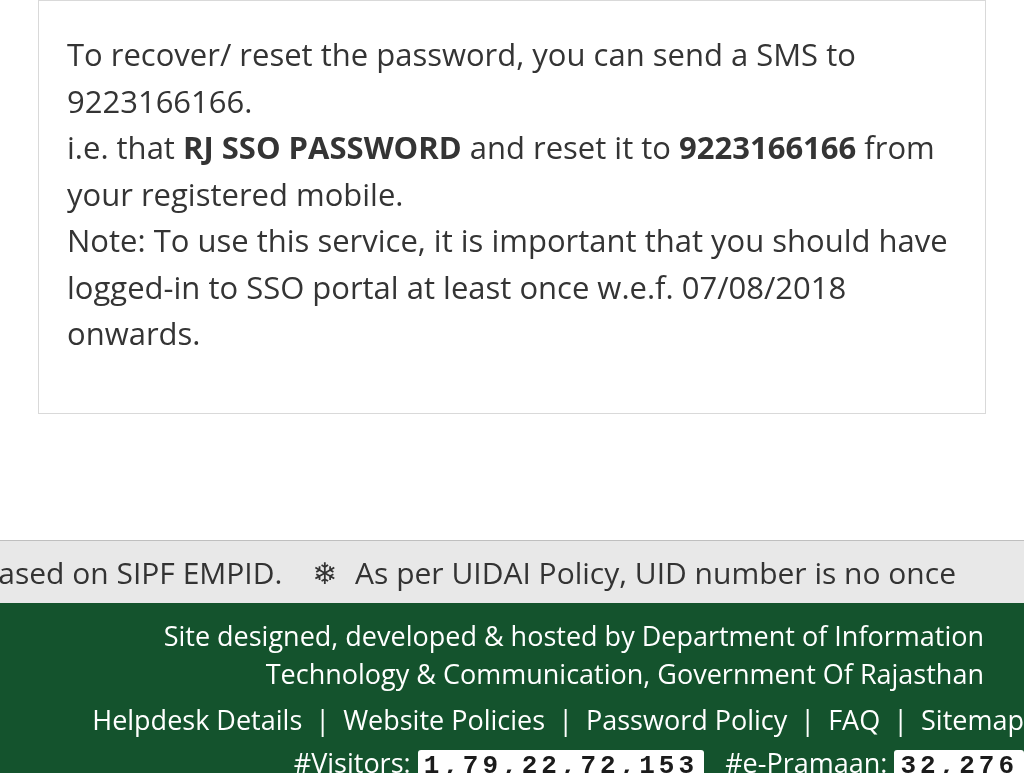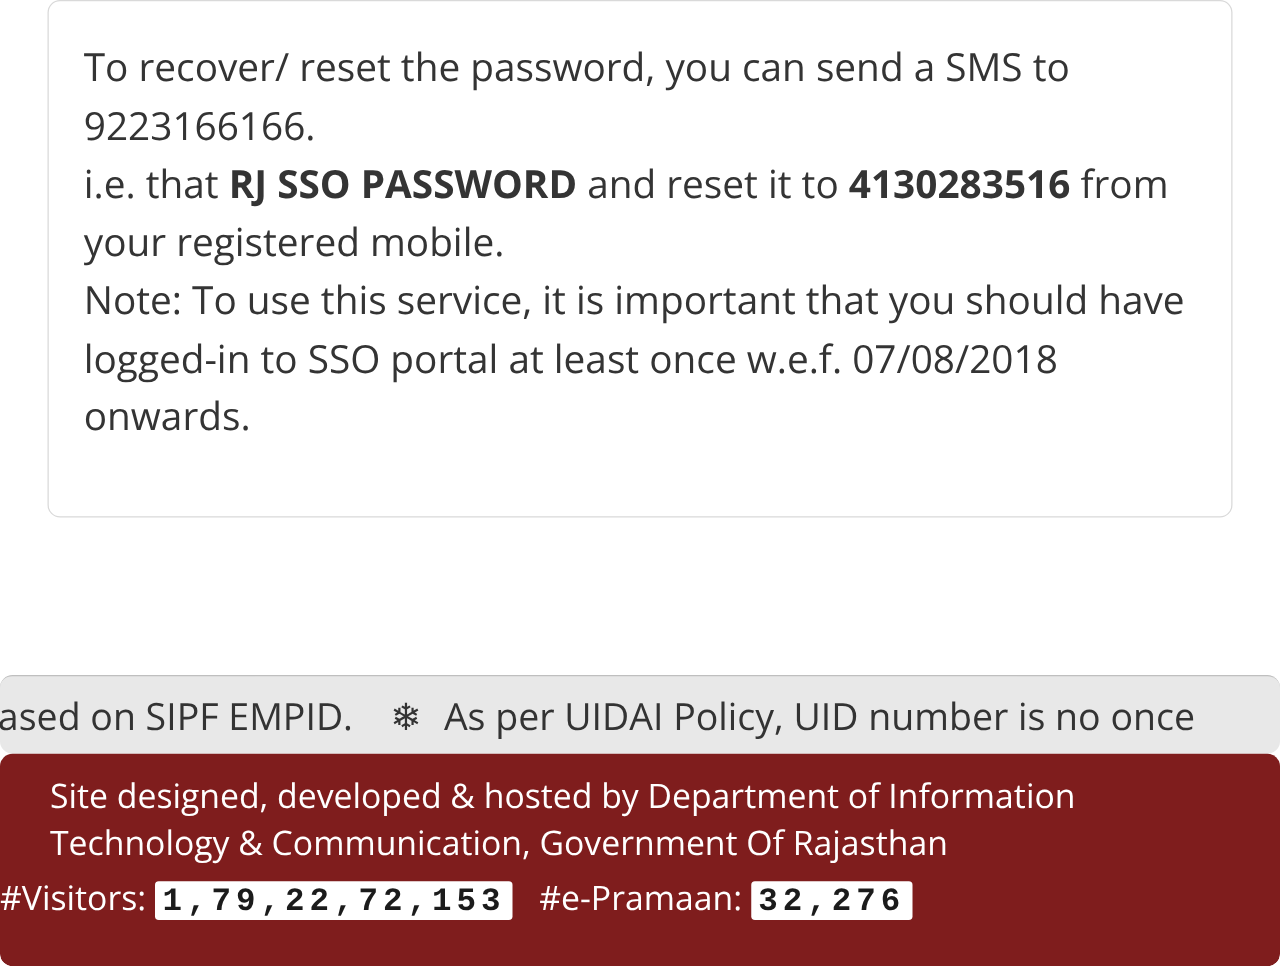--- a/index.html
+++ b/index.html
@@ -1,15 +1,15 @@
 <!DOCTYPE html>
 <html><head>
 <meta charset="utf-8">
 <style>
-  * { margin: 0; padding: 0; box-sizing: border-box; border-radius: 10px; }
+  * { margin: 0; padding: 0; box-sizing: border-box; }
   html, body { width: 1024px; height: 773px; font-family: "Segoe UI", "Open Sans", Arial, sans-serif; background: #ffffff; overflow: hidden; }
   .wrap { position: relative; width: 1024px; height: 773px; }
 
   .info-card {
     position: absolute;
     left: 38px;
     top: 0;
     width: 948px;
     height: 414px;
     border: 1px solid #d9d9d9;
@@ -51,23 +51,23 @@
     vertical-align: baseline;
     margin: 0 10px 0 22px;
   }
 
   .footer {
     position: absolute;
     left: 0;
     top: 603px;
     width: 1024px;
     height: 170px;
-    background: #7f1d1d;
+    background: #14532d;
     color: #ffffff;
-    text-align: left;
+    text-align: right;
     padding-top: 14px;
   }
   .footer .line1 {
     font-size: 27px;
     line-height: 1.4;
     padding: 0 40px;
   }
   .footer .links {
     font-size: 27px;
     margin-top: 8px;
@@ -95,35 +95,46 @@
   }
 </style>
 </head>
 <body>
 
 <div class="wrap">
 
   <div class="info-card">
     <p>
       <span>To recover/ reset the password, you can send a SMS to 9223166166.</span><br>
-      <span>i.e. that </span><span class="bold">RJ SSO PASSWORD</span><span> and reset it to </span><span class="bold">4130283516</span><span> from your registered mobile.</span><br>
+      <span>i.e. that </span><span class="bold">RJ SSO PASSWORD</span><span> and reset it to </span><span class="bold">9223166166</span><span> from your registered mobile.</span><br>
       <span>Note: To use this service, it is important that you should have logged-in to SSO portal at least once w.e.f. 07/08/2018 onwards.</span>
     </p>
   </div>
 
   <div class="ticker">
     <div class="ticker-inner">
       <span>ID based on SIPF EMPID.</span>
       <span class="snow">❄</span>
       <span>As per UIDAI Policy, UID number is no once</span>
     </div>
   </div>
 
   <div class="footer">
     <div class="line1">Site designed, developed &amp; hosted by Department of Information Technology &amp; Communication, Government Of Rajasthan</div>
+    <div class="links">
+      <a href="#">Helpdesk Details</a>
+      <span class="sep">|</span>
+      <a href="#">Website Policies</a>
+      <span class="sep">|</span>
+      <a href="#">Password Policy</a>
+      <span class="sep">|</span>
+      <a href="#">FAQ</a>
+      <span class="sep">|</span>
+      <a href="#">Sitemap</a>
+    </div>
     <div class="counts">
       <span>#Visitors:</span>
       <span class="counter-box">1,79,22,72,153</span>
       &nbsp;
       <span>#e-Pramaan:</span>
       <span class="counter-box">32,276</span>
     </div>
   </div>
 
 </div>

